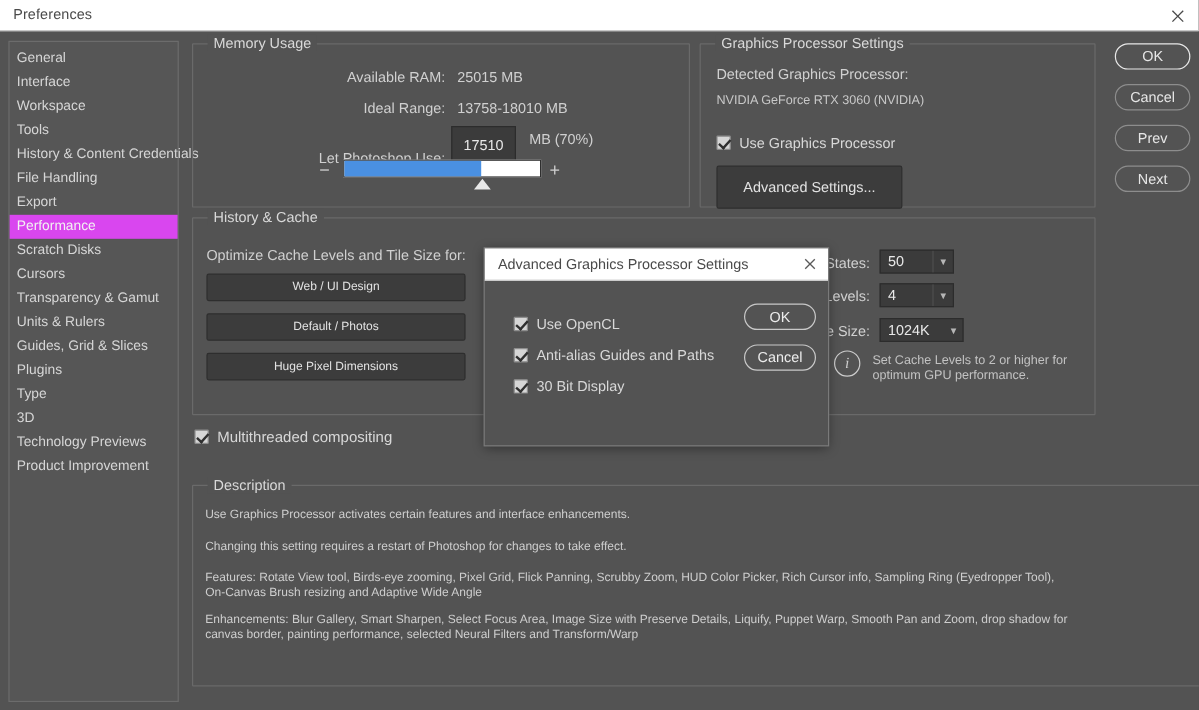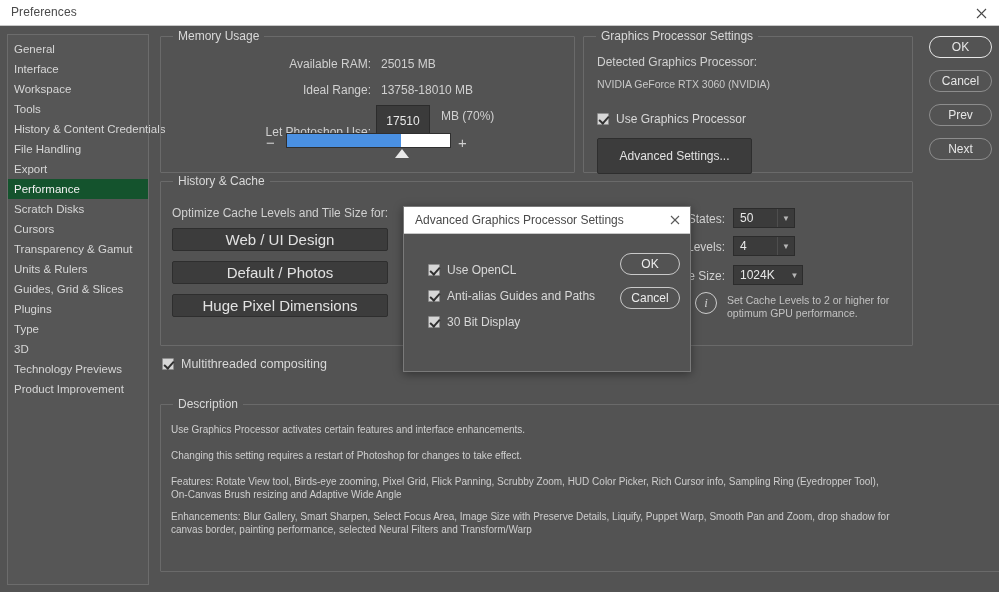--- a/index.html
+++ b/index.html
@@ -47,21 +47,21 @@
   .side-item {
     height: 20px;
     padding-left: 6px;
     display: flex; align-items: center;
     font-size: 11.5px;
     color: #d6d6d6;
     cursor: pointer;
     white-space: nowrap;
   }
   .side-item.selected {
-    background: #14532d;
+    background: #d946ef;
     color: #f2f2f2;
   }
   .side-list { padding-top: 4px; }
 
   
   .group {
     position: absolute;
     border: 1px solid #6a6a6a;
     border-radius: 1px;
   }
@@ -169,21 +169,21 @@
 
   
   #grp-hist { left: 160px; top: 181px; width: 753px; height: 165px; }
   .wide-btn {
     position: absolute;
     height: 23px;
     background: #3c3c3c;
     border: 1px solid #2e2e2e;
     border-radius: 2px;
     color: #e2e2e2;
-    font-size: 15px;
+    font-size: 10px;
     display: flex; align-items: center; justify-content: center;
     cursor: pointer;
     user-select: none;
   }
 
   .sel-wrap {
     position: absolute;
     height: 20px;
     background: #3b3b3b;
     border: 1px solid #2c2c2c;

